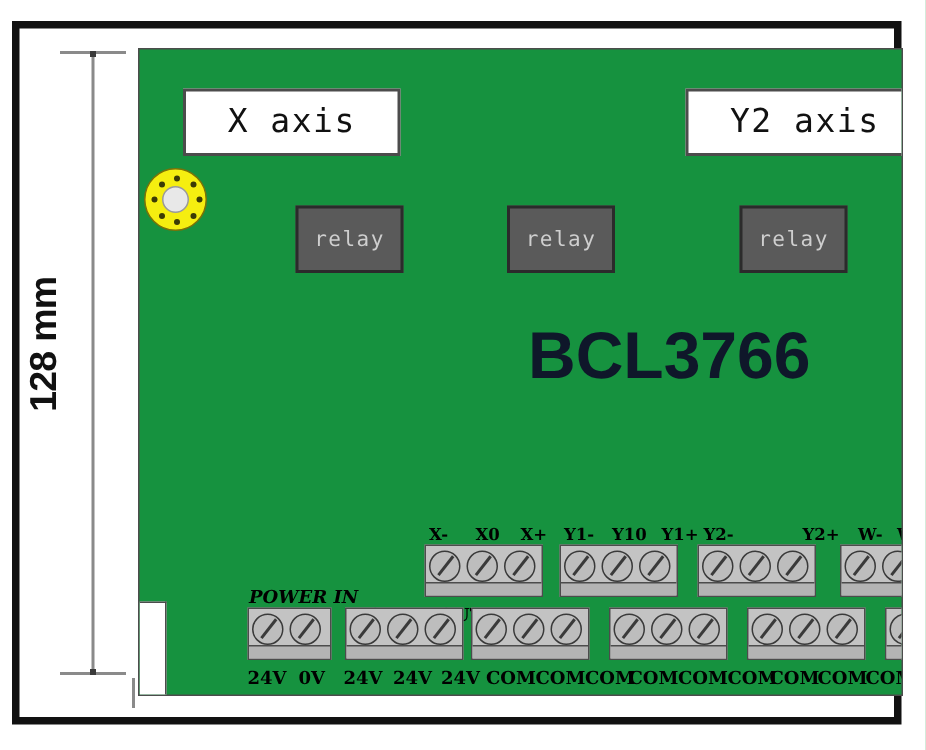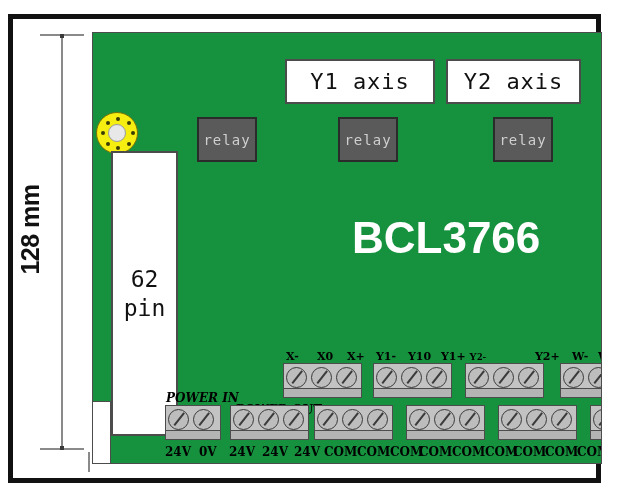--- a/index.html
+++ b/index.html
@@ -119,37 +119,37 @@
     justify-content: center;
     font-family: "DejaVu Sans Mono", monospace;
     font-size: 22px;
     color: #111111;
     letter-spacing: 1px;
     top: 26px;
     height: 45px;
   }
   .axis-box.a1 { left: 29px;  width: 145px; }
   .axis-box.a2 { left: 192px; width: 150px; }
-  .axis-box.a3 { left: 353px; width: 135px; align-items: center; }
+  .axis-box.a3 { left: 364px; width: 159px; align-items: center; }
 
   
   .relay-box {
     position: absolute;
     background: #5a5a5a;
     border: 2px solid #2b2b2b;
     box-sizing: border-box;
     display: flex;
     align-items: center;
     justify-content: center;
     font-family: "DejaVu Sans Mono", monospace;
     font-size: 14px;
     color: #cfcfcf;
     letter-spacing: 1px;
-    top: 84px;
-    width: 60px;
+    top: 104px;
+    width: 72px;
     height: 45px;
   }
   .relay-box.r1 { left: 104px; }
   .relay-box.r2 { left: 245px; }
   .relay-box.r3 { left: 400px; }
 
   
   .mount-pad {
     position: absolute;
     left: 3px;
@@ -201,21 +201,21 @@
   }
 
   
   .board-model {
     position: absolute;
     left: 259px;
     top: 180px;
     font-family: "Liberation Sans", sans-serif;
     font-weight: bold;
     font-size: 44px;
-    color: #ffffff;
+    color: #0f172a;
     letter-spacing: 0px;
   }
 
   
   .tb {
     position: absolute;
     background: #c3c3c3;
     border: 1.5px solid #4c4c4c;
     box-sizing: border-box;
     display: flex;
@@ -283,22 +283,22 @@
     <div class="dim-tick-small top"></div>
     <div class="dim-tick-small bottom"></div>
     <div class="dim-label noselect">128 mm</div>
     <div class="edge-tick"></div>
   </div>
 
   <div class="pcb">
 
     <div class="pcb-notch"></div>
 
-    <div class="axis-box a2">
-      <span>Y1 axis</span>
+    <div class="axis-box a1">
+      <span>X axis</span>
     </div>
     <div class="axis-box a3">
       <span>Y2 axis</span>
     </div>
 
     <div class="relay-box r1">
       <span>relay</span>
     </div>
     <div class="relay-box r2">
       <span>relay</span>
@@ -312,36 +312,32 @@
       <div class="mount-dot" style="left:19px;  top:3.5px;"></div>
       <div class="mount-dot" style="left:29.5px;top:7.5px;"></div>
       <div class="mount-dot" style="left:34px;  top:18px;"></div>
       <div class="mount-dot" style="left:29.5px;top:28.5px;"></div>
       <div class="mount-dot" style="left:19px;  top:33px;"></div>
       <div class="mount-dot" style="left:8.5px; top:28.5px;"></div>
       <div class="mount-dot" style="left:4px;   top:18px;"></div>
       <div class="mount-dot" style="left:8.5px; top:7.5px;"></div>
     </div>
 
-    <div class="pin-conn">
-      <div>62</div>
-      <div>pin</div>
-    </div>
 
     <div class="board-model noselect">BCL3766</div>
 
     <div class="tlabel" style="left:193px; top:317px;">X-</div>
     <div class="tlabel" style="left:224px; top:317px;">X0</div>
     <div class="tlabel" style="left:254px; top:317px;">X+</div>
 
     <div class="tlabel" style="left:283px; top:317px;">Y1-</div>
     <div class="tlabel" style="left:315px; top:317px;">Y10</div>
     <div class="tlabel" style="left:348px; top:317px;">Y1+</div>
 
-    <div class="tlabel" style="left:376px; top:317px;font-family:Liberation Serif, serif;">Y2-</div>
+    <div class="tlabel" style="left:376px; top:317px;">Y2-</div>
     <div class="tlabel" style="left:409px; top:317px;margin-top:36px;">Y20</div>
     <div class="tlabel" style="left:442px; top:317px;">Y2+</div>
 
     <div class="tlabel" style="left:479px; top:317px;">W-</div>
     <div class="tlabel" style="left:505px; top:317px;">W0</div>
 
     <div class="tlabel grp" style="left:73px;  top:358px;font-style:italic;">POWER IN</div>
     <div class="tlabel grp" style="left:143px; top:370px;text-align:center;">POWER OUT</div>
 
     <div class="tb" style="left:190px; top:330px; width:79px; height:35px;">

